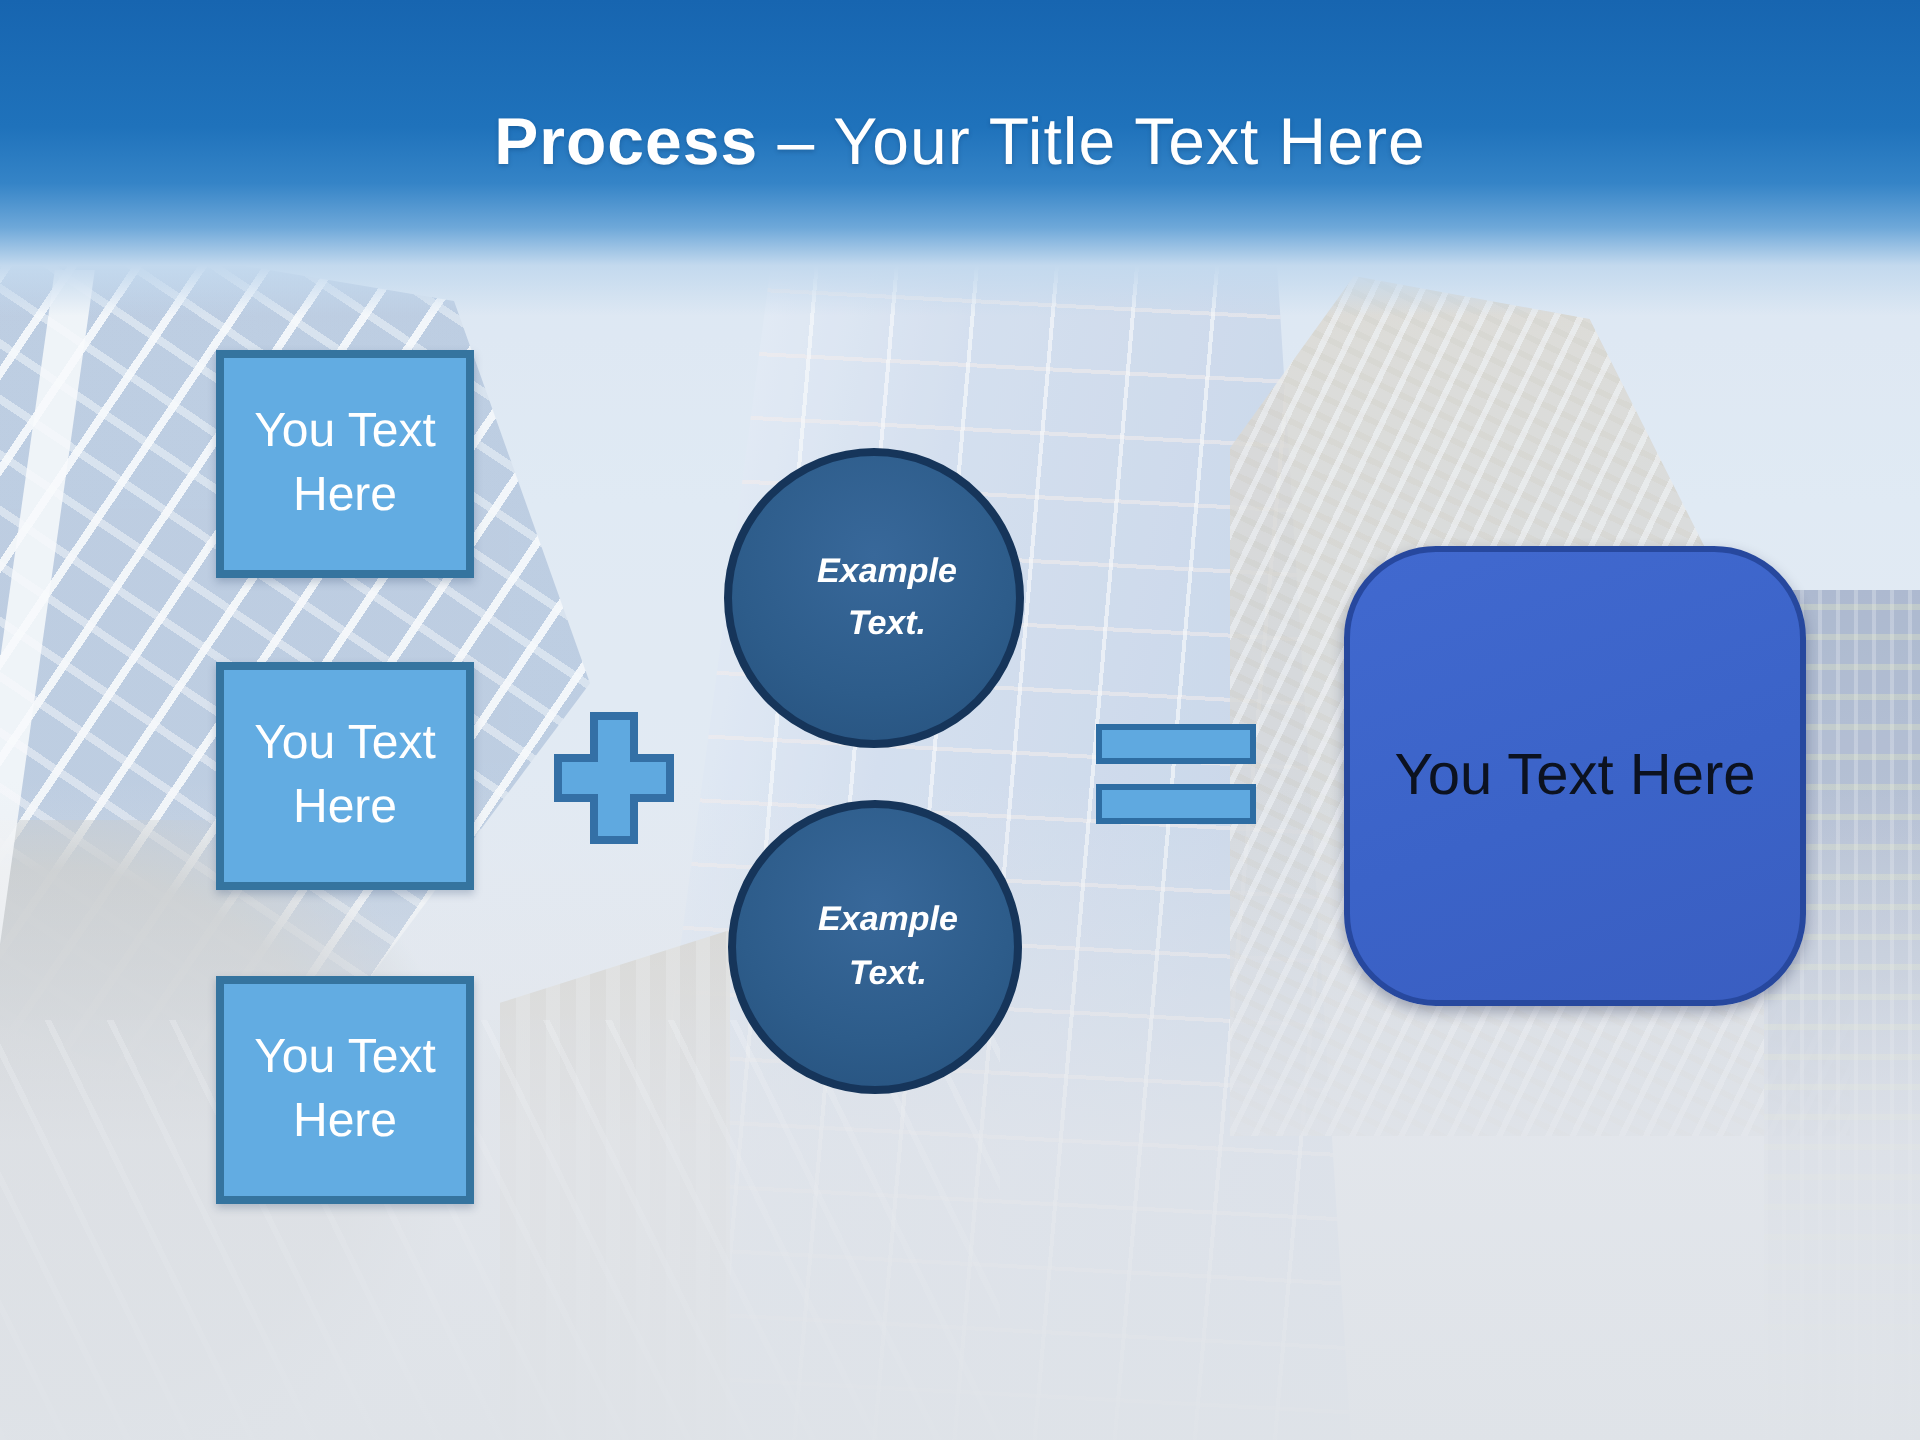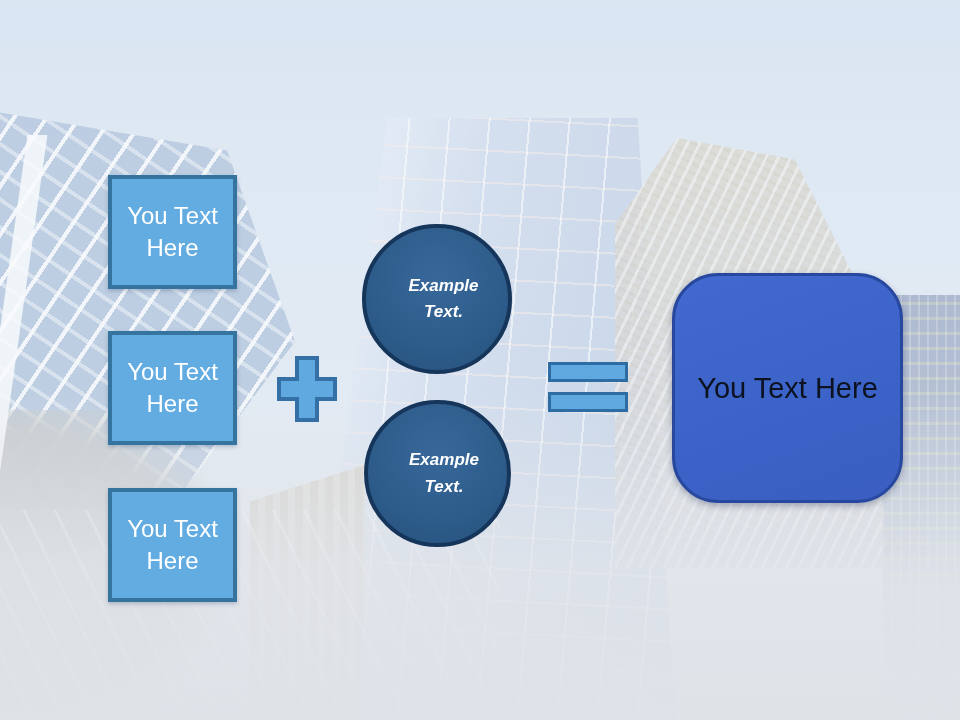--- a/index.html
+++ b/index.html
@@ -127,20 +127,25 @@
     <div class="blob-left-gray"></div>
     <div class="bldg-tan-left"></div>
     <div class="bldg-right-tan"></div>
     <div class="bldg-far-right"></div>
     <div class="sliver-left"></div>
     <div class="stripes-bottom-left"></div>
     <div class="wash-global"></div>
     <div class="wash-bottom"></div>
   </div>
 
+  <header class="header">
+    <h1 class="title"><span class="t-bold">Process</span>
+      <span class="t-rest">– Your Title Text Here</span>
+    </h1>
+  </header>
 
   <div class="shape input-box box1">
     <span>You Text Here</span>
   </div>
   <div class="shape input-box box2">
     <span>You Text Here</span>
   </div>
   <div class="shape input-box box3">
     <span>You Text Here</span>
   </div>

